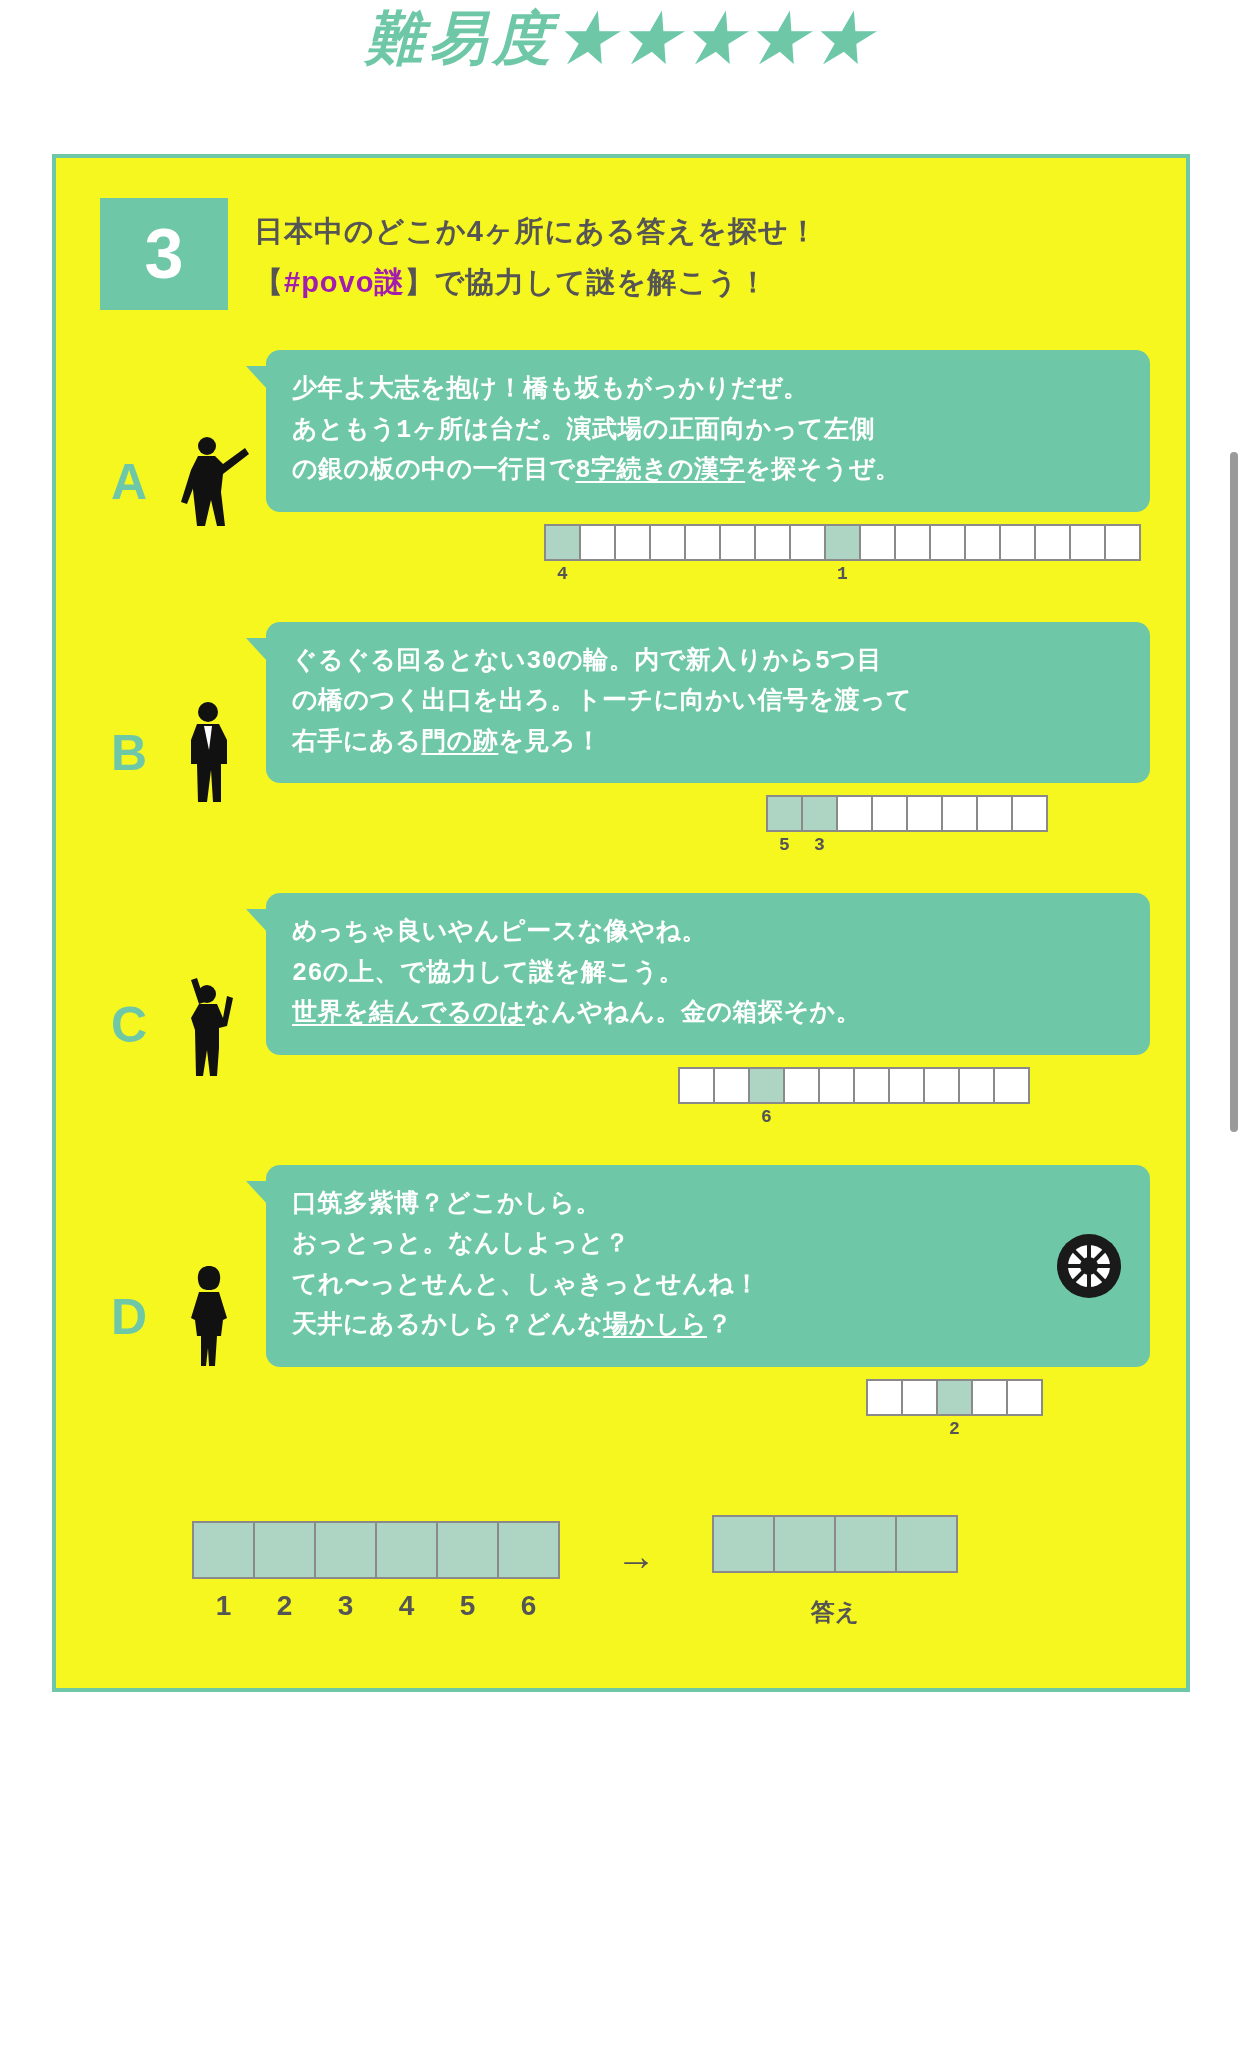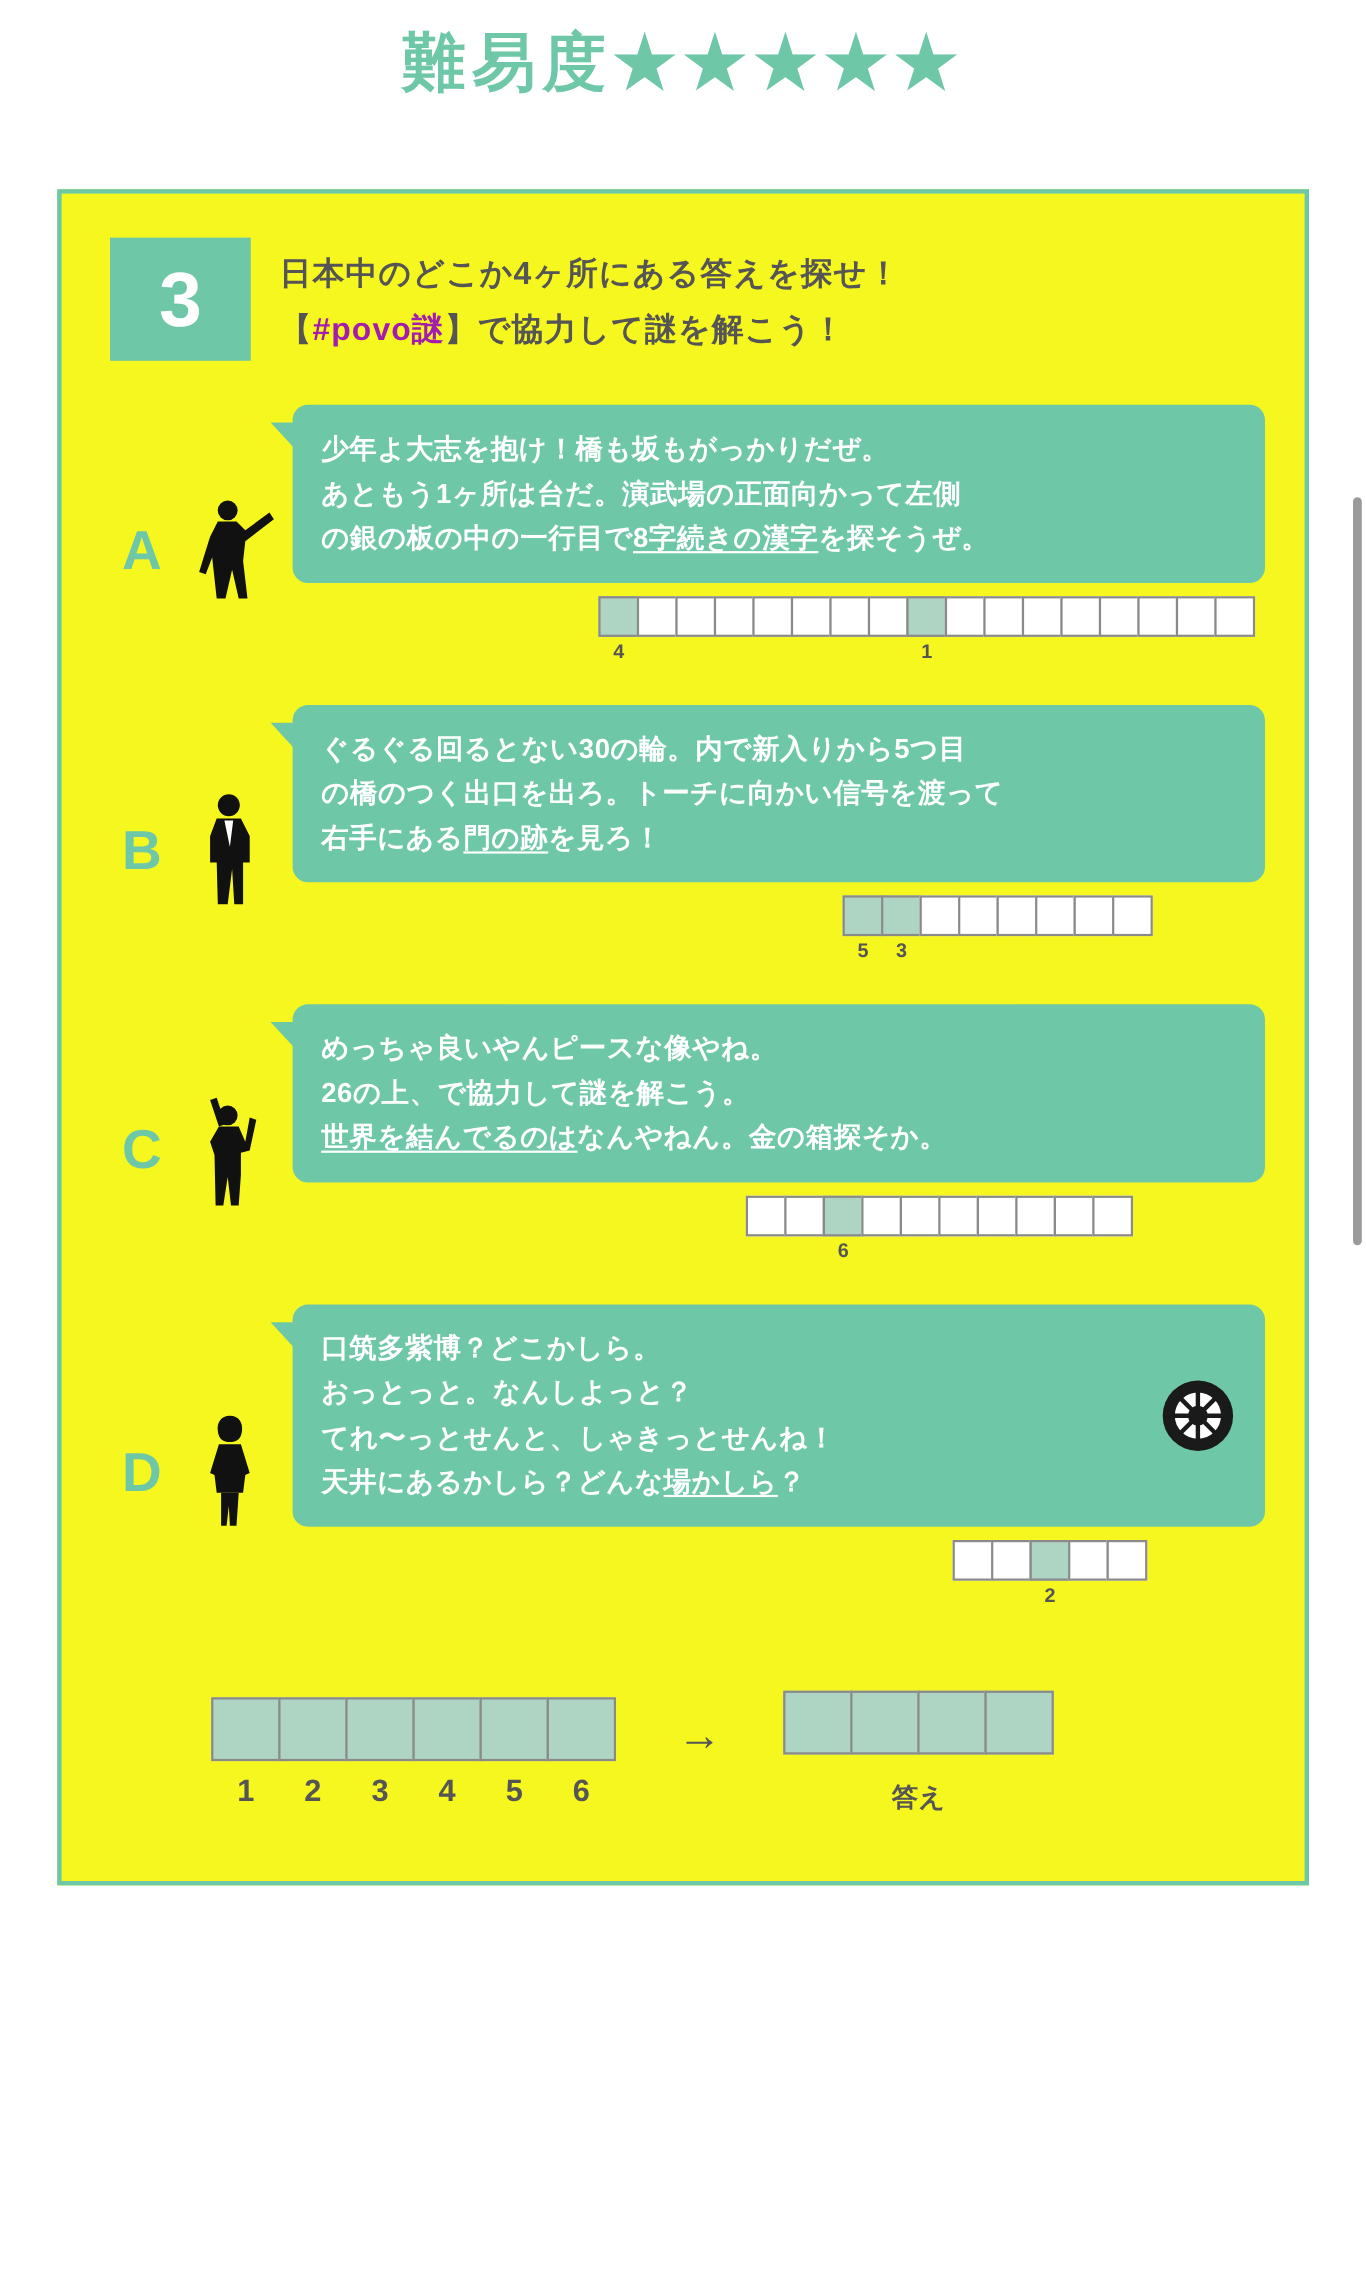--- a/index.html
+++ b/index.html
@@ -11,22 +11,22 @@
     width: 1242px;
     min-height: 2063px;
     font-family: "Liberation Sans", sans-serif;
     position: relative;
     overflow-x: hidden;
   }
 
   
   .header {
     text-align: center;
-    padding-top: 18px;
     padding-bottom: 14px;
+    font-style: italic;
   }
   .header-title {
     display: inline-block;
     font-size: 58px;
     font-weight: bold;
     color: #6ec8a8;
     letter-spacing: 6px;
     white-space: nowrap;
   }
 
@@ -93,20 +93,21 @@
     flex: 0 0 auto;
     display: flex;
     align-items: flex-end;
     justify-content: center;
     align-self: center;
   }
   .bubble-wrap {
     flex: 1 1 auto;
     position: relative;
     margin-left: 14px;
+    font-family: Liberation Mono, monospace;
   }
   .bubble {
     background: #6ec8a8;
     border-radius: 14px;
     padding: 20px 26px;
     color: #ffffff;
     font-size: 25px;
     font-weight: bold;
     line-height: 1.62;
     letter-spacing: 0.5px;

